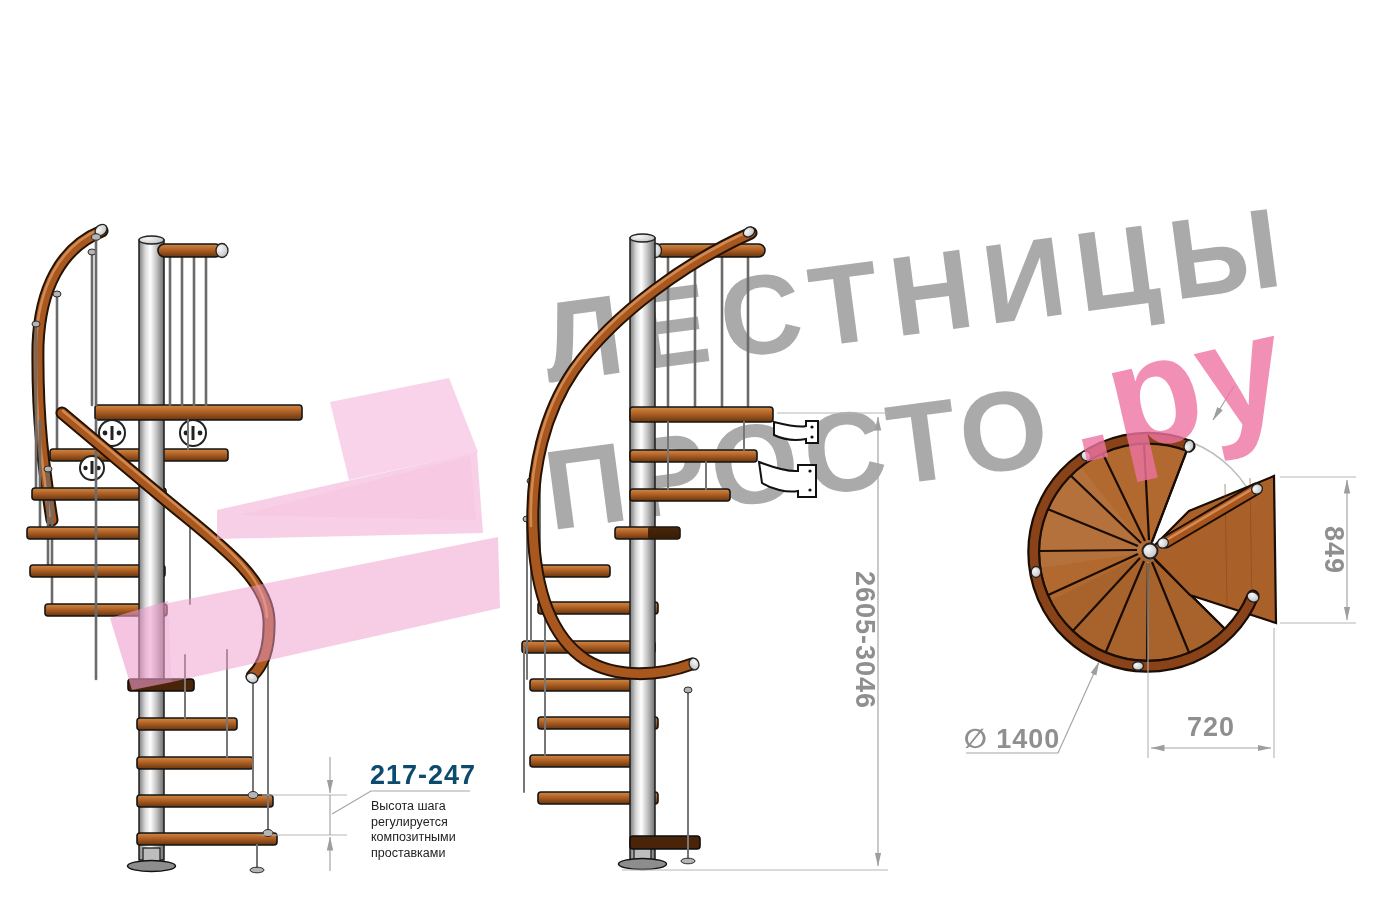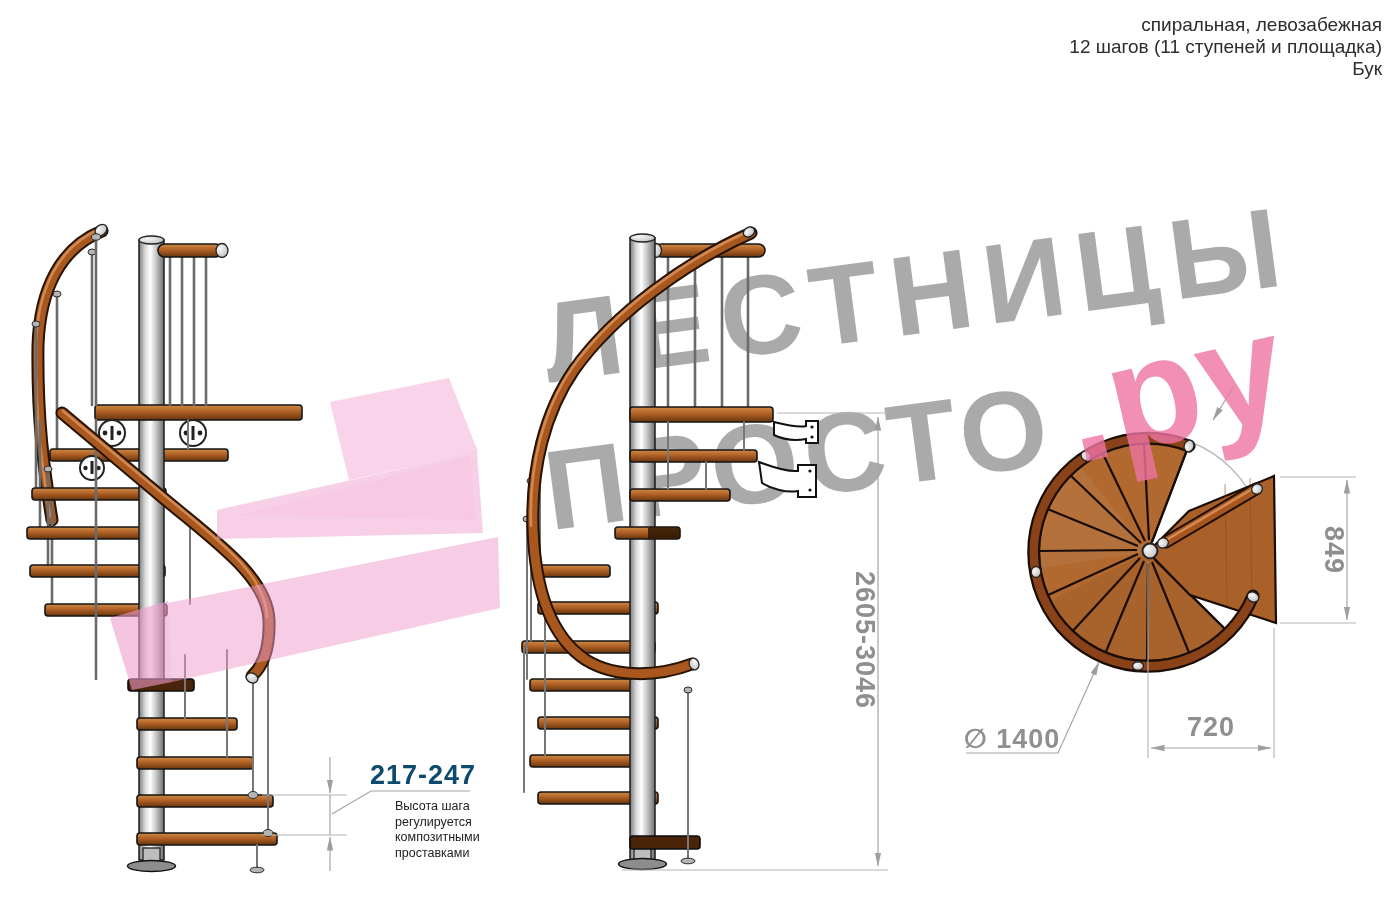--- a/index.html
+++ b/index.html
@@ -8,21 +8,21 @@
   .spec-header{position:absolute;top:14px;right:18px;text-align:right;
                font-size:19px;line-height:22px;color:#2d2d2d;z-index:5;}
   .wm{position:absolute;font-weight:bold;color:#9c9c9c;opacity:.85;z-index:1;
       transform-origin:0 0;white-space:nowrap;line-height:1;}
   .wm-top{left:536px;top:288px;font-size:113px;letter-spacing:12px;transform:rotate(-7.5deg);}
   .wm-bottom{left:538px;top:436px;font-size:113px;letter-spacing:6px;transform:rotate(-7.5deg);}
   .wm-suffix{left:1048px;top:338px;font-size:152px;letter-spacing:2px;color:#ee74a3;opacity:.8;
              transform:rotate(-13deg);z-index:3;}
   #drawing{position:absolute;left:0;top:0;z-index:2;}
   .step-note{position:absolute;left:371px;top:799px;width:102px;font-size:12.5px;
-             line-height:15.5px;color:#222;z-index:4;margin-left:24px;}
+             line-height:15.5px;color:#222;z-index:4;}
   .dim-label{position:absolute;left:370px;top:760px;font-size:27px;font-weight:bold;
              letter-spacing:1px;color:#0c4a6e;z-index:4;}
   .dimtxt{font-family:"Liberation Sans","DejaVu Sans",sans-serif;font-size:27px;
           font-weight:bold;fill:#8f8f8f;letter-spacing:1px;}
   .dimline{stroke:#a5a5a5;stroke-width:1.2;fill:none;}
   .extline{stroke:#b5b5b5;stroke-width:1.1;fill:none;}
   .tread{fill:url(#wood);stroke:#151515;stroke-width:1.6;}
   .tread-dark{fill:#4a2408;stroke:#0d0d0d;stroke-width:1.6;}
   .bal{stroke:#6b6b6b;stroke-width:2.6;stroke-linecap:round;}
   .bal-thin{stroke:#777;stroke-width:2;stroke-linecap:round;}
@@ -31,25 +31,20 @@
   .rail-out{stroke:#241203;stroke-width:13;fill:none;stroke-linecap:round;}
   .rail-core{stroke:#a8571e;stroke-width:9;fill:none;stroke-linecap:round;}
   .rail-hi{stroke:#d9925a;stroke-width:2.6;fill:none;stroke-linecap:round;opacity:.85;}
   .plate{fill:#fff;stroke:#222;stroke-width:2;}
 </style>
 </head>
 <body>
 
 <div id="page">
 
-  <div class="spec-header">
-    <div>спиральная, левозабежная</div>
-    <div>12 шагов (11 ступеней и площадка)</div>
-    <div>Бук</div>
-  </div>
 
   <div class="wm wm-top">ЛЕСТНИЦЫ</div>
   <div class="wm wm-bottom">ПРОСТО</div>
   <div class="wm wm-suffix">.ру</div>
 
   <svg id="drawing" width="1400" height="907" viewBox="0 0 1400 907">
     <defs>
       <linearGradient id="wood" x1="0" y1="0" x2="0" y2="1">
         <stop offset="0" stop-color="#cf8a46"></stop>
           <stop offset="0.45" stop-color="#b06024"></stop>

